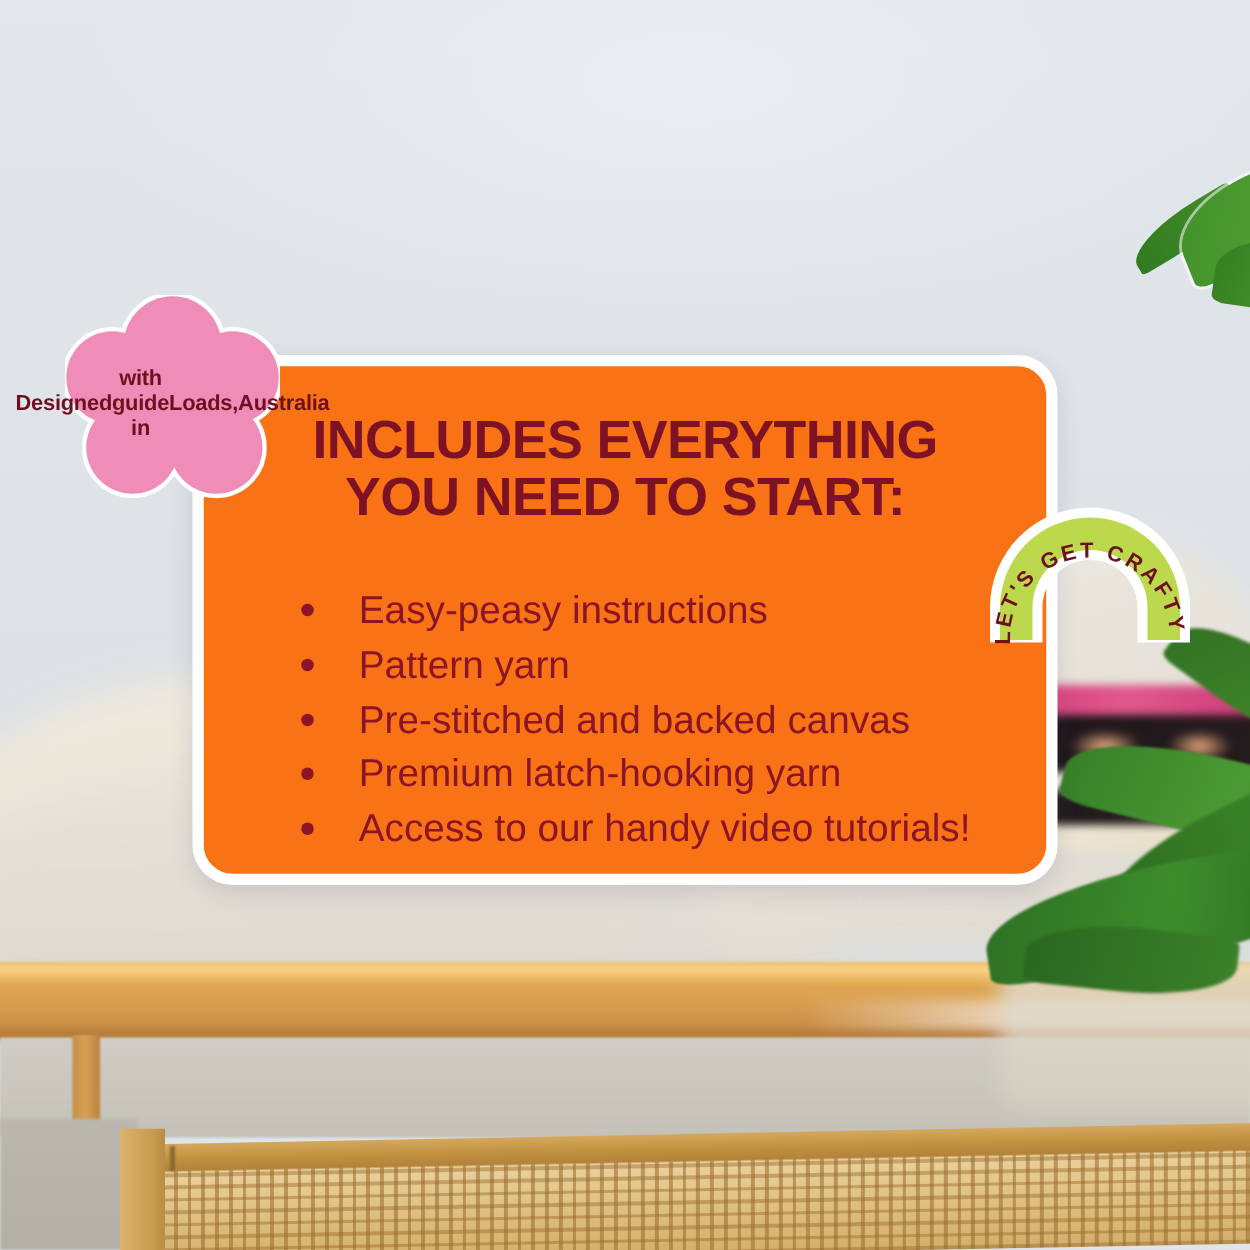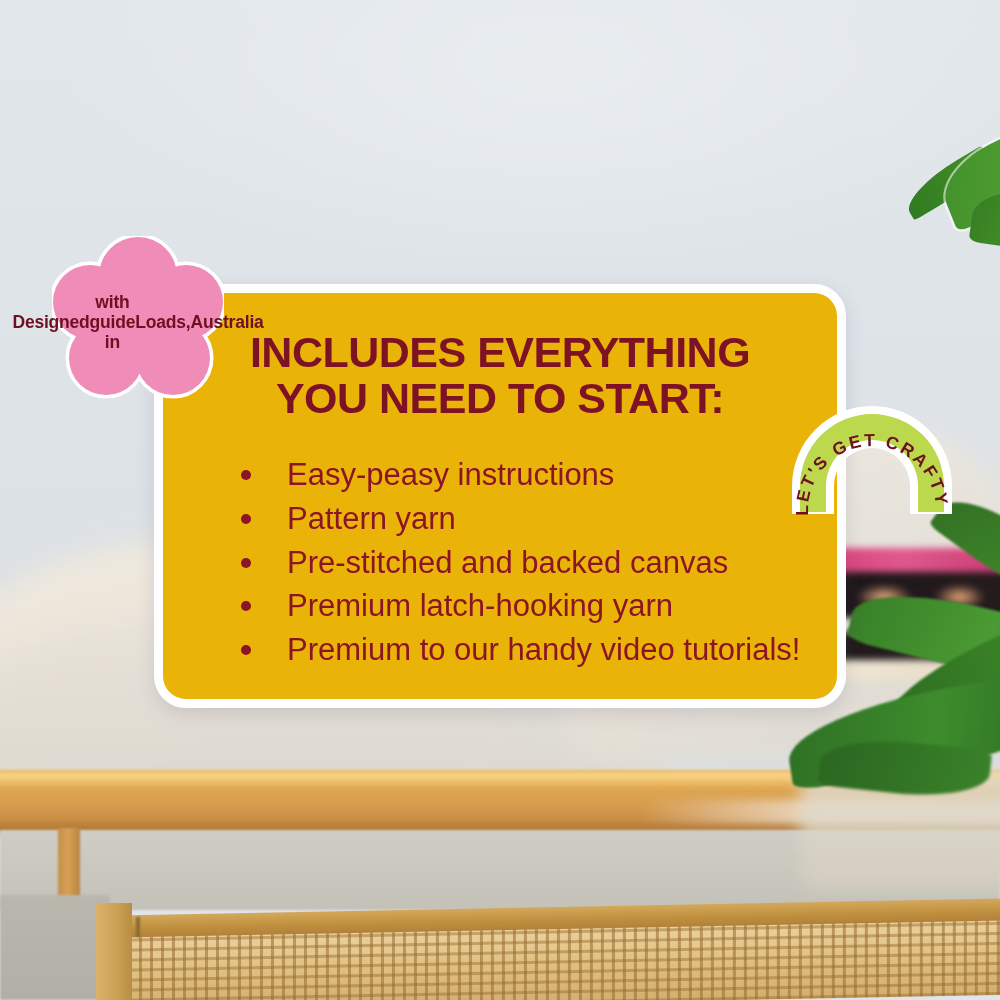--- a/index.html
+++ b/index.html
@@ -195,38 +195,38 @@
     background:linear-gradient(180deg,#e3ded0 0%, #d5cfbf 100%);
     border-radius:10px 10px 18px 18px;
     filter:blur(8px); opacity:.8;
   }
 
   
   .card {
     position:absolute;
     left:154px; top:284px;
     width:692px; height:424px;
-    background:#eab308;
+    background:#f97316;
     border:9px solid #ffffff;
     border-radius:32px;
     box-shadow:0 6px 18px rgba(90,70,120,.16);
   }
 
   .card-heading {
     margin:36px 38px 0 38px;
     text-align:center;
     color:#7e1225;
     font-weight:bold;
     font-size:43px;
     line-height:1.07;
     letter-spacing:-.5px;
   }
 
   .bullets {
-    margin:35px 0 0 78px;
+    margin:48px 0 0 78px;
     list-style:none;
   }
   .bullet-row {
     display:flex;
     align-items:baseline;
     margin-bottom:6px;
   }
   .bullet-dot {
     width:10px; height:10px;
     border-radius:50%;
@@ -338,21 +338,21 @@
       <li class="bullet-row">
         <span class="bullet-dot"></span>
         <span class="bullet-text">Pre-stitched and backed canvas</span>
       </li>
       <li class="bullet-row">
         <span class="bullet-dot"></span>
         <span class="bullet-text">Premium latch-hooking yarn</span>
       </li>
       <li class="bullet-row">
         <span class="bullet-dot"></span>
-        <span class="bullet-text">Premium to our handy video tutorials!</span>
+        <span class="bullet-text">Access to our handy video tutorials!</span>
       </li>
     </ul>
   </div>
 
   <div class="flower">
     <svg viewBox="0 0 172 172">
       <g>
         <circle cx="86" cy="40" r="39" fill="#ef8cb8" stroke="#ffffff" stroke-width="7"></circle>
         <circle cx="134" cy="66" r="37" fill="#ef8cb8" stroke="#ffffff" stroke-width="7"></circle>
         <circle cx="121" cy="122" r="37" fill="#ef8cb8" stroke="#ffffff" stroke-width="7"></circle>

